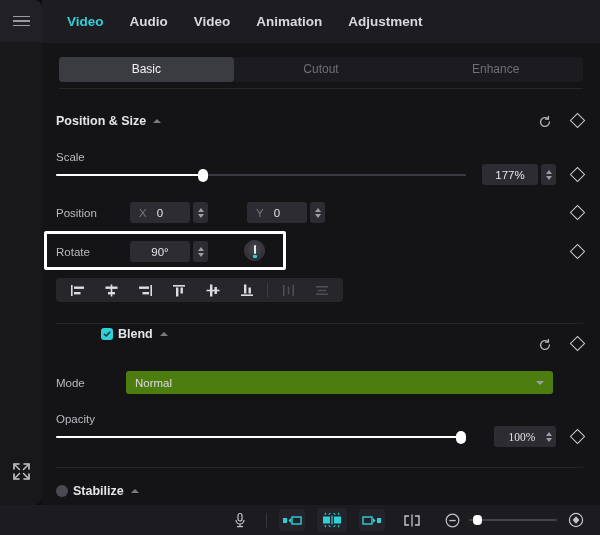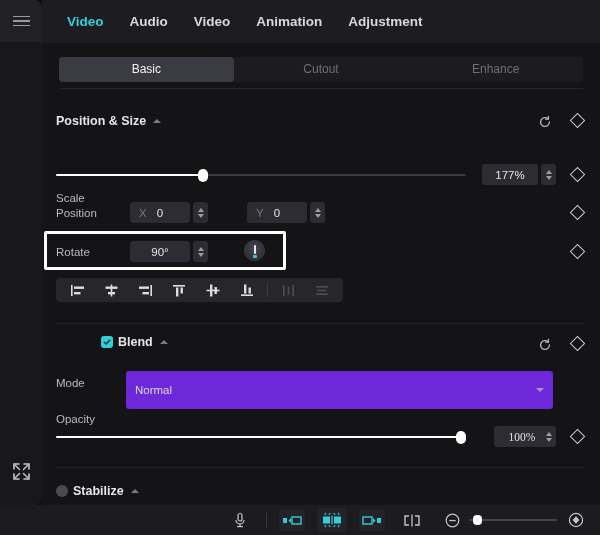--- a/index.html
+++ b/index.html
@@ -208,22 +208,22 @@
   .cbx {
     width: 12px; height: 12px; border-radius: 3px;
     display: inline-flex; align-items: center; justify-content: center;
   }
   .cbx.on { background: #2fd0d8; }
   .cbx.off { background: #4a4a52; border-radius: 50%; }
   .cbx.on svg { display: block; }
 
   
   .dropdown {
-    position: absolute; height: 38px;
-    background: #6d28d9; border-radius: 3px;
+    position: absolute; height: 23px;
+    background: #4d7c0f; border-radius: 3px;
     display: flex; align-items: center;
     padding: 0 9px;
     font-size: 11.5px; color: #dcdce2;
     cursor: pointer;
   }
   .chev {
     position: absolute; right: 9px;
     width: 0; height: 0;
     border-left: 4px solid transparent;
     border-right: 4px solid transparent;
@@ -310,21 +310,21 @@
         <span class="caret"></span>
       </div>
       <div class="reset" style="top:20px;">
         <svg width="14" height="14" viewBox="0 0 14 14">
           <path d="M11.4 7a4.4 4.4 0 1 1-1.3-3.1" stroke="#b6b6be" stroke-width="1.3" fill="none" stroke-linecap="round"></path>
           <path d="M10.4 1.3 V4.2 H7.6" stroke="#b6b6be" stroke-width="1.3" fill="none" stroke-linecap="round" stroke-linejoin="round"></path>
         </svg>
       </div>
       <div class="kf" style="top:20px;"></div>
 
-      <div class="row-label" style="top:56px;margin-top:41px;">Scale</div>
+      <div class="row-label" style="top:56px;">Scale</div>
       <div class="slider-track" style="left:14px; top:79px; width:410px;"></div>
       <div class="slider-fill" style="left:14px; top:79px; width:148px;"></div>
       <div class="slider-thumb" style="left:156px; top:74px;"></div>
       <div class="numfield pct" style="left:440px; top:69px; width:56px;">
         <span class="val">177%</span>
       </div>
       <div class="stepper" style="left:499px; top:69px;">
         <i class="up"></i>
           <i class="dn"></i>
       </div>
@@ -419,21 +419,21 @@
           <svg width="15" height="13" viewBox="0 0 15 13">
             <rect x="1" y="2" width="12" height="1.6" fill="#4d4d55"></rect>
             <rect x="2.5" y="5.7" width="9" height="1.6" fill="#4d4d55"></rect>
             <rect x="1" y="9.4" width="12" height="1.6" fill="#4d4d55"></rect>
           </svg>
         </div>
       </div>
 
       <div class="divider" style="top:228px;"></div>
 
-      <div class="section-header" style="top:240px;padding-left:45px;">
+      <div class="section-header" style="top:232px;padding-left:45px;">
         <span class="cbx on">
           <svg width="8" height="8" viewBox="0 0 8 8">
             <path d="M1.3 4.2 L3.1 6 L6.7 2.2" stroke="#10313a" stroke-width="1.5" fill="none" stroke-linecap="round" stroke-linejoin="round"></path>
           </svg>
         </span>
         <span>Blend</span>
         <span class="caret"></span>
       </div>
       <div class="reset" style="top:243px;">
         <svg width="14" height="14" viewBox="0 0 14 14">

